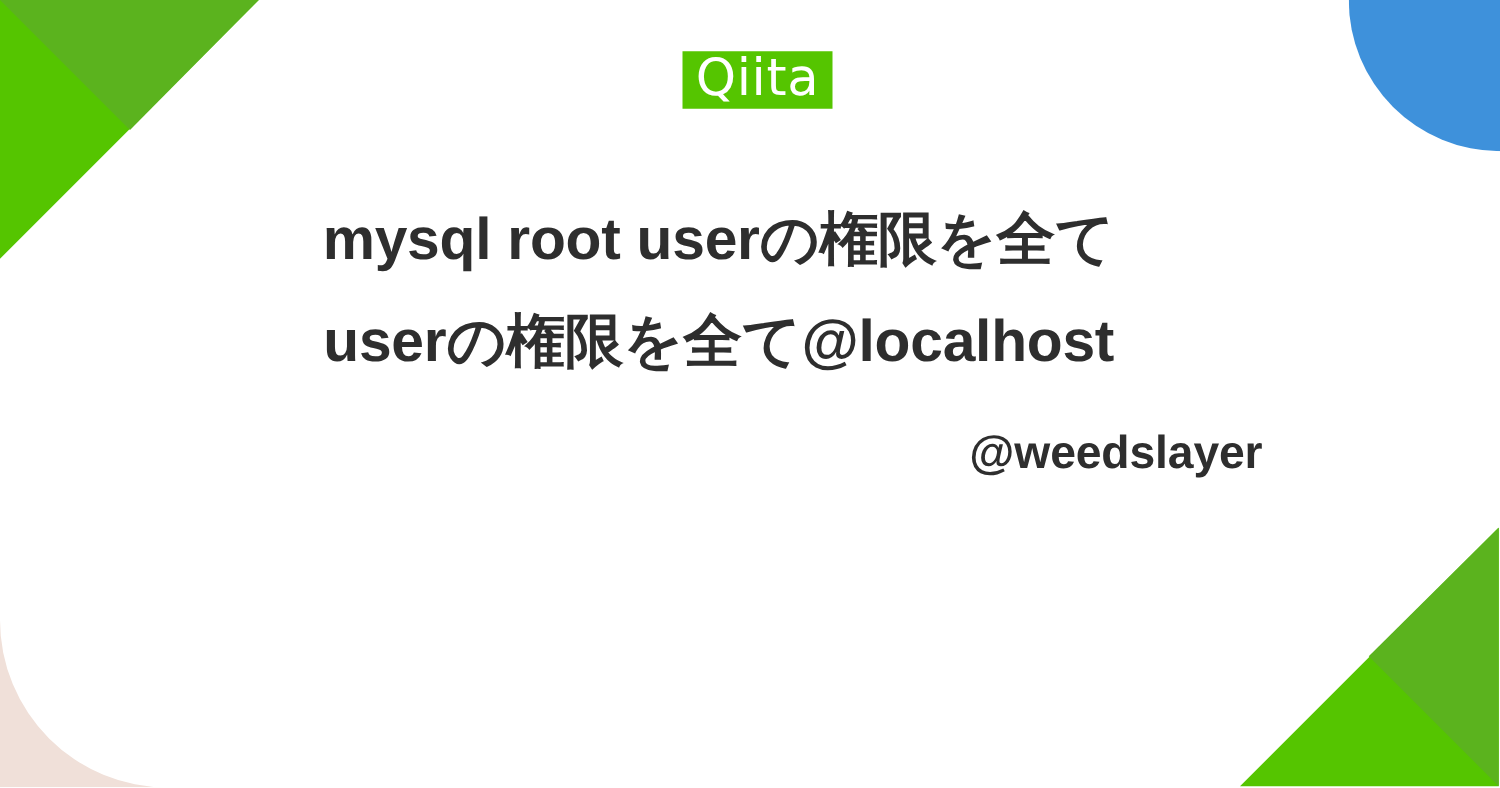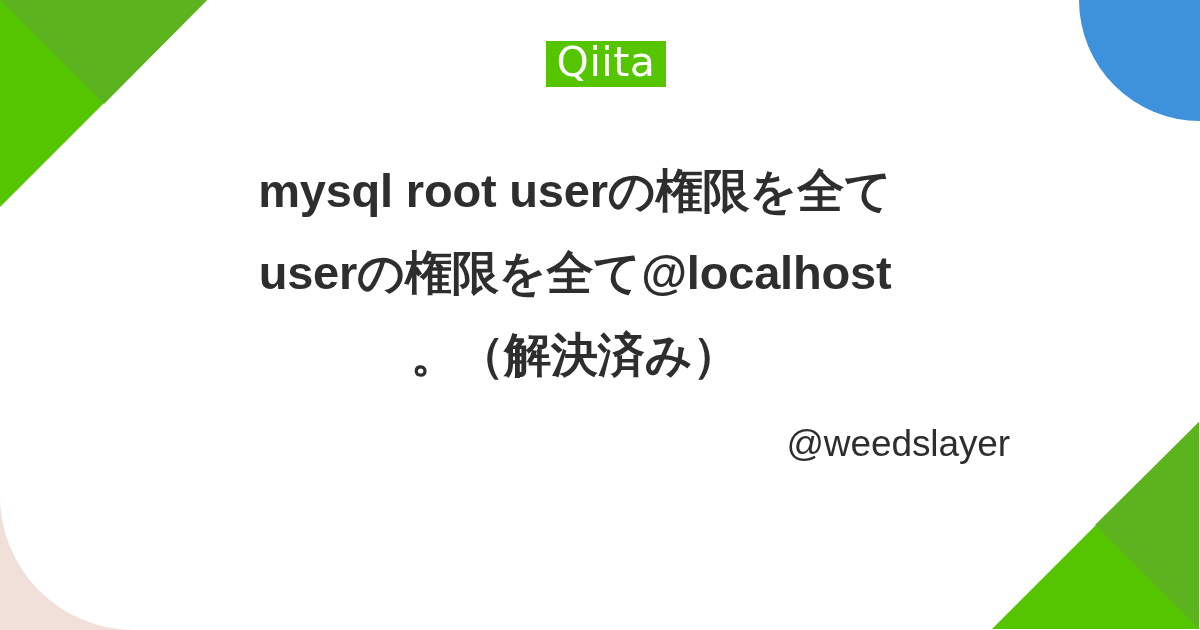--- a/index.html
+++ b/index.html
@@ -90,21 +90,21 @@
 
   #author-row {
     margin-top: 26px;
     text-align: right;
     padding-right: 20px;
   }
   #author-name {
     color: #2e2e2e;
     font-size: 37px;
     line-height: 44px;
-    font-weight: 400;
+    font-weight: 700;
     letter-spacing: -0.1px;
   }
 </style>
 </head>
 <body>
 
 <div id="card" style="background: rgb(255, 255, 255);">
 
   <svg id="deco-top-left" class="corner-svg" width="208" height="208" viewBox="0 0 208 208">
     <polygon id="tl-light" points="0,0 207,0 0,207" fill="#55c500"></polygon>
@@ -127,20 +127,19 @@
   <div id="brand-logo">
     <div id="brand-logo-plate" style="background: rgb(85, 197, 0);">
       <span id="brand-logo-text" style="color: rgb(255, 255, 255);">Qiita</span>
     </div>
   </div>
 
   <div id="content">
     <h1 id="article-title" style="color: rgb(46, 46, 46);">
       <span class="title-line">mysql root userの権限を全て</span>
       <span class="title-line">userの権限を全て@localhost</span>
-      <span class="title-line">。（解決済み）</span>
     </h1>
     <div id="author-row">
       <span id="author-name" style="color: rgb(46, 46, 46);">@weedslayer</span>
     </div>
   </div>
 
 </div>
 
 </body></html>

